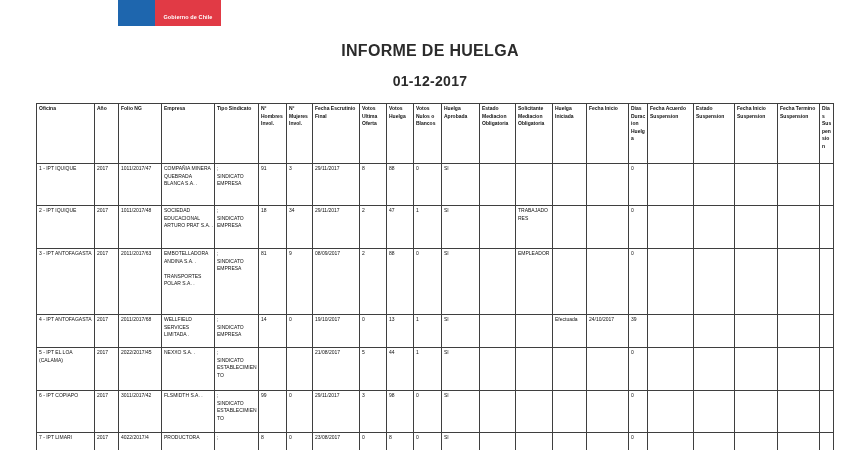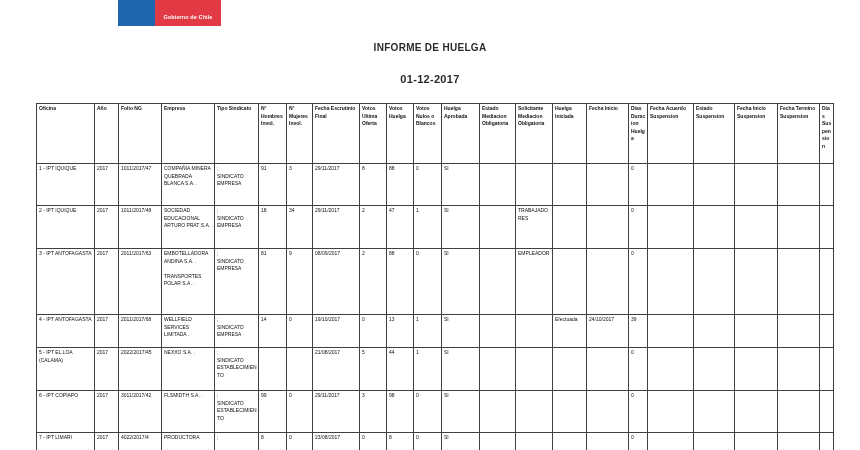--- a/index.html
+++ b/index.html
@@ -8,23 +8,23 @@
   .page { position:absolute; left:0; top:0; width:860px; height:450px; background:#fff; overflow:hidden; }
 
   .logo { position:absolute; left:118px; top:0; height:26px; display:flex; }
   .logo-blue { width:37px; height:26px; background:#1e66ae; }
   .logo-red  { width:66px; height:26px; background:#e13a45; color:#fff;
                font-size:5.5px; font-weight:bold; text-align:center;
                display:flex; align-items:center; justify-content:center;
                padding-top:7px; letter-spacing:0.1px; }
 
   .title { position:absolute; top:42px; left:0; width:860px; text-align:center;
-           font-size:10px; font-weight:bold; color:#2b2b2b; letter-spacing:0.3px; }
+           font-size:16px; font-weight:bold; color:#2b2b2b; letter-spacing:0.3px; }
   .date  { position:absolute; top:73px; left:0; width:860px; text-align:center;
-           font-size:11px; font-weight:bold; color:#2b2b2b; letter-spacing:0.3px; }
+           font-size:14px; font-weight:bold; color:#2b2b2b; letter-spacing:0.3px; }
 
   table.report { position:absolute; left:36px; top:103px; border-collapse:collapse;
                  table-layout:fixed; }
   table.report th, table.report td {
       border:1px solid #3f3f3f; vertical-align:top; text-align:left;
       font-size:5px; line-height:1.5; padding:1px 1px 0 2px; color:#101010;
       overflow-wrap:anywhere; word-break:break-word; white-space:pre-wrap; overflow:hidden; }
   table.report th { font-weight:bold; height:60px; background:#fff; }
 </style>
 </head>

